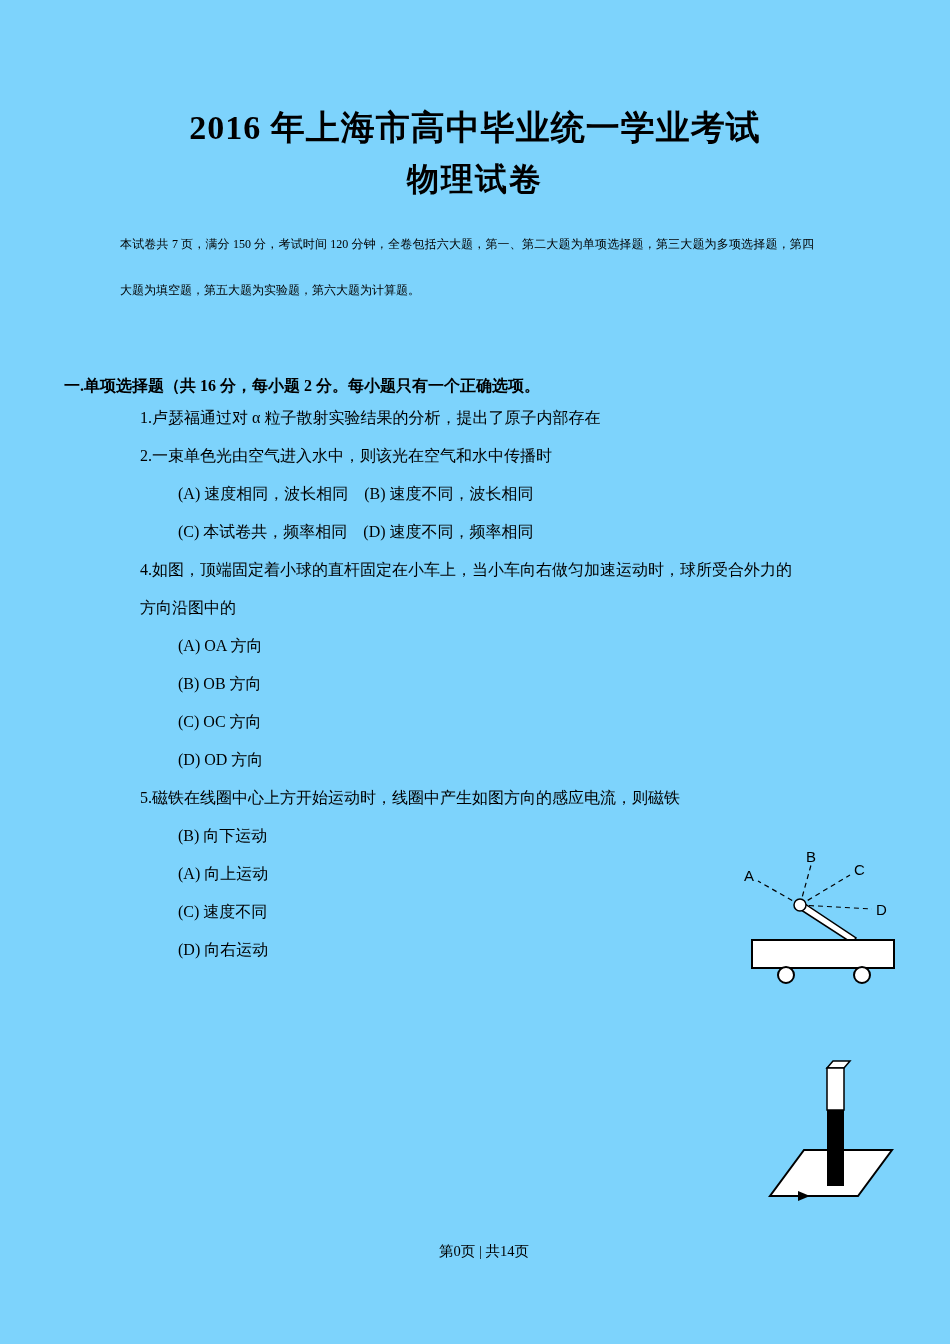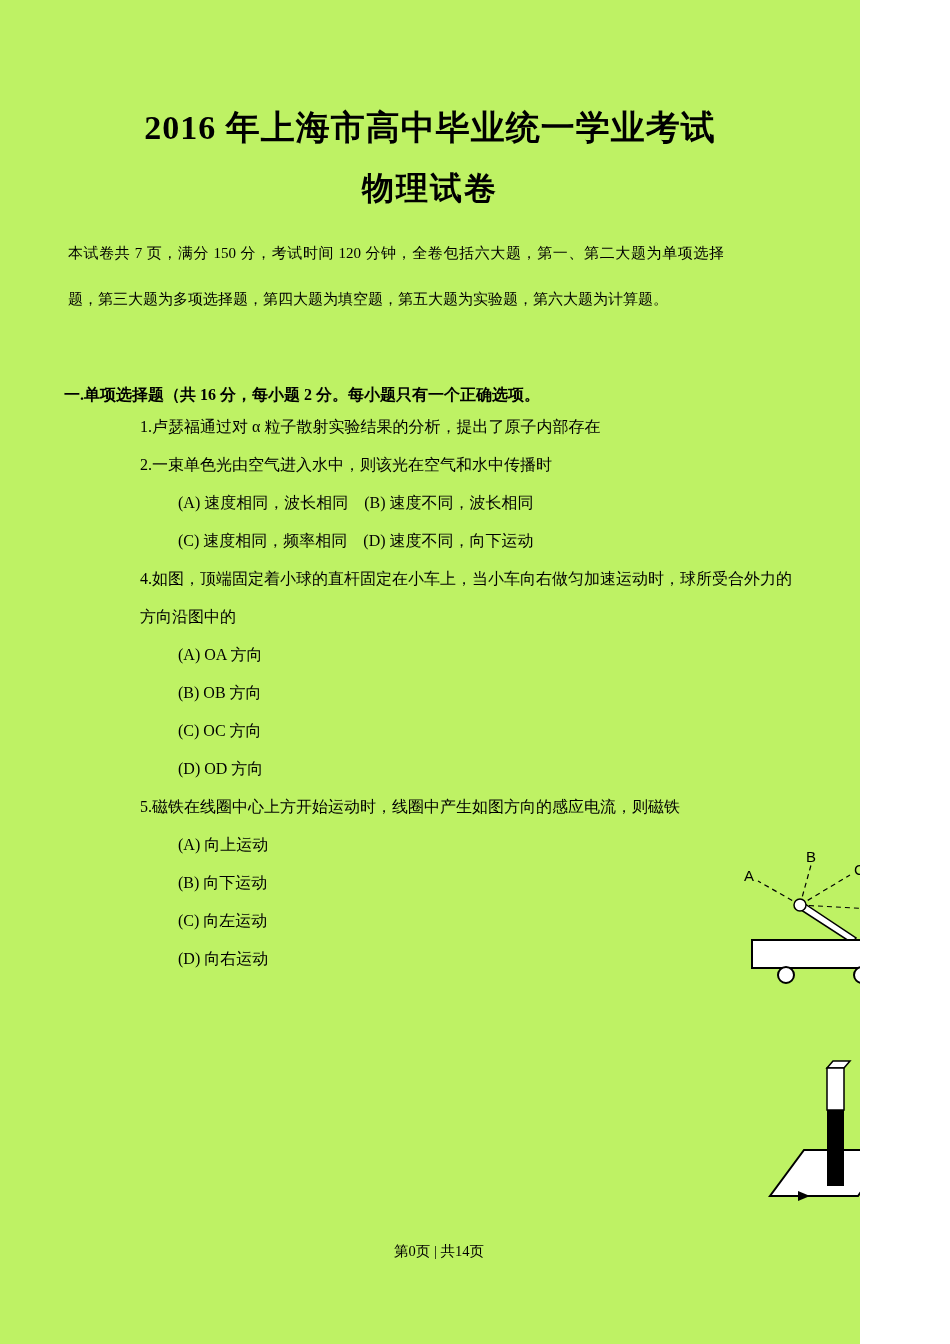--- a/index.html
+++ b/index.html
@@ -3,41 +3,41 @@
 <meta charset="utf-8">
 <style>
   * { box-sizing: border-box; }
   html, body { margin: 0; padding: 0; }
   body {
     width: 950px; height: 1344px;
     background: #ffffff;
     color: #000000;
     font-family: "Liberation Serif", "DejaVu Serif", serif;
   }
-  .page { position: relative; width: 860px; height: 1344px; background: #bef264; overflow: hidden; }
+  .page { position: relative; width: 950px; height: 1344px; background: #7dd3fc; overflow: hidden; }
 
   .doc-title {
     padding-top: 106px;
     text-align: center;
     font-size: 34px;
     font-weight: bold;
     letter-spacing: 1px;
     line-height: 1.3;
   }
   .doc-subtitle {
     text-align: center;
     font-size: 32px;
     font-weight: bold;
     letter-spacing: 2px;
-    margin-top: 18px;
+    margin-top: 9px;
     line-height: 1.3;
   }
   .intro {
-    margin: 20px 136px 0 68px;
-    font-size: 15px;
+    margin: 20px 136px 0 120px;
+    font-size: 12px;
     line-height: 46px;
     text-align: justify;
   }
   .section-header {
     margin: 60px 100px 0 64px;
     font-size: 16px;
     font-weight: bold;
     line-height: 26px;
   }
   .qblock { margin: 0 60px 0 140px; }
@@ -81,38 +81,38 @@
 
   <div class="section-header">一.单项选择题（共 16 分，每小题 2 分。每小题只有一个正确选项。</div>
 
   <section class="qblock">
     <div class="qline">1.卢瑟福通过对 α 粒子散射实验结果的分析，提出了原子内部存在</div>
   </section>
 
   <section class="qblock">
     <div class="qline">2.一束单色光由空气进入水中，则该光在空气和水中传播时</div>
     <div class="qline opt">(A) 速度相同，波长相同    (B) 速度不同，波长相同</div>
-    <div class="qline opt">(C) 速度相同，频率相同    (D) 速度不同，向下运动</div>
+    <div class="qline opt">(C) 本试卷共，频率相同    (D) 速度不同，频率相同</div>
   </section>
 
 
   <section class="qblock">
     <div class="qline">4.如图，顶端固定着小球的直杆固定在小车上，当小车向右做匀加速运动时，球所受合外力的</div>
     <div class="qline">方向沿图中的</div>
     <div class="qline opt">(A) OA 方向</div>
     <div class="qline opt">(B) OB 方向</div>
     <div class="qline opt">(C) OC 方向</div>
     <div class="qline opt">(D) OD 方向</div>
   </section>
 
   <section class="qblock">
     <div class="qline">5.磁铁在线圈中心上方开始运动时，线圈中产生如图方向的感应电流，则磁铁</div>
+    <div class="qline opt">(B) 向下运动</div>
     <div class="qline opt">(A) 向上运动</div>
-    <div class="qline opt">(B) 向下运动</div>
-    <div class="qline opt">(C) 向左运动</div>
+    <div class="qline opt">(C) 速度不同</div>
     <div class="qline opt">(D) 向右运动</div>
   </section>
 
   <svg class="fig fig-q4" width="170" height="145" viewBox="0 0 170 145" aria-hidden="true">
     <g>
       <line class="dash" x1="62" y1="57" x2="20" y2="33"></line>
       <line class="dash" x1="62" y1="57" x2="73" y2="17"></line>
       <line class="dash" x1="62" y1="57" x2="112" y2="27"></line>
       <line class="dash" x1="62" y1="57" x2="134" y2="61"></line>
     </g>

